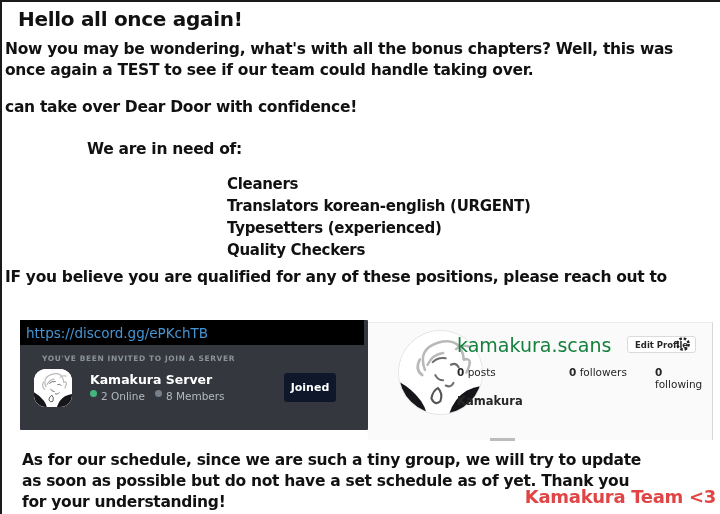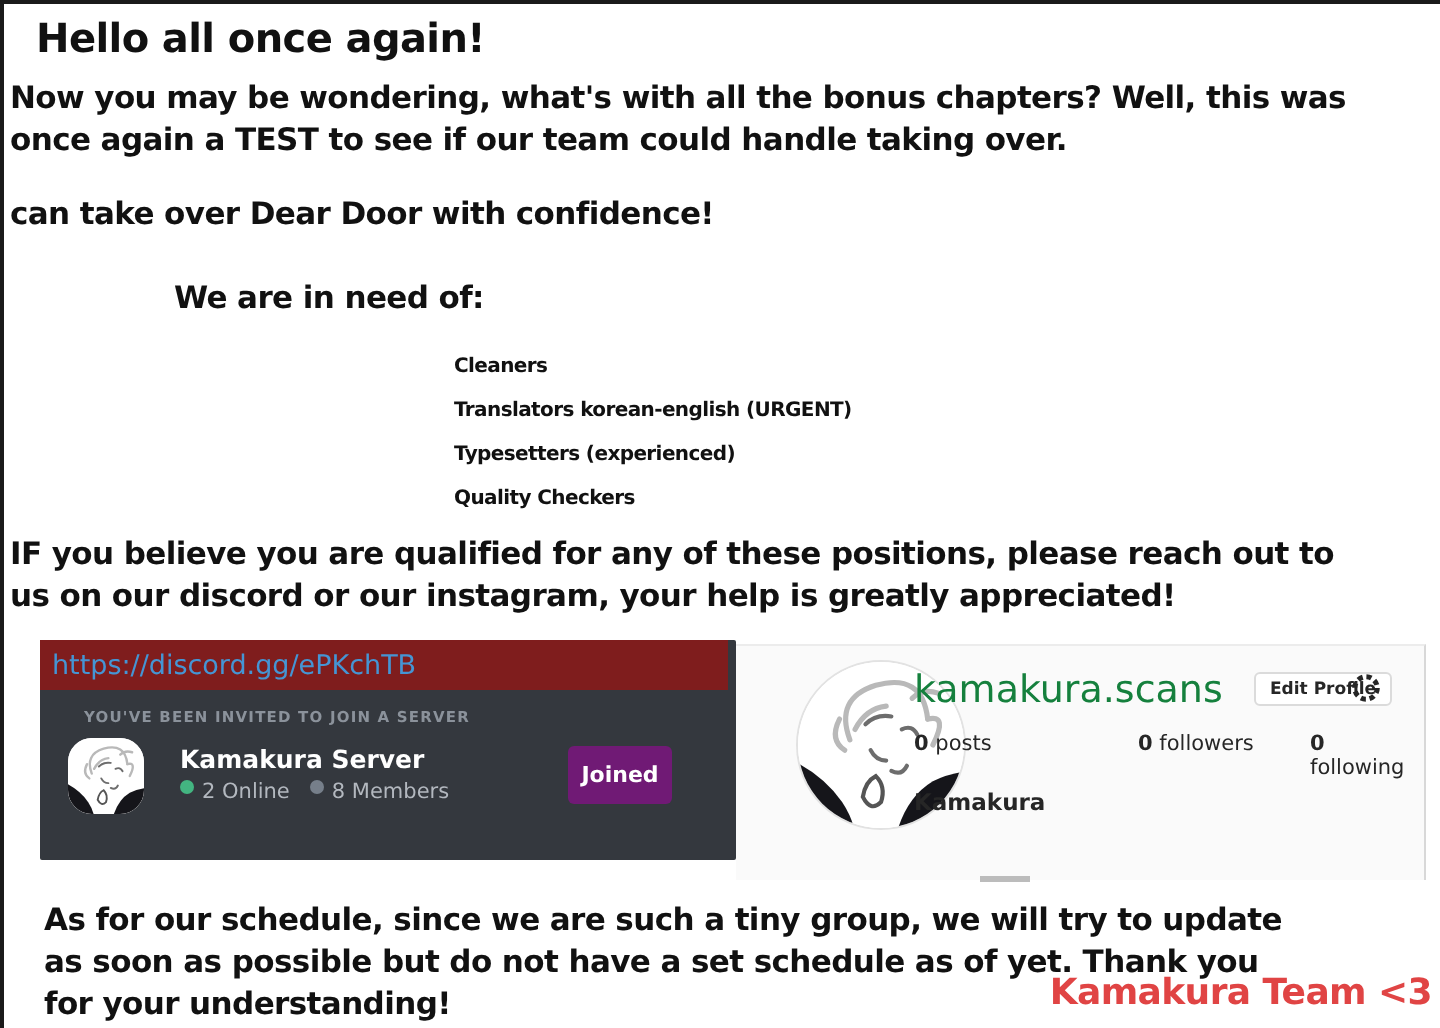--- a/index.html
+++ b/index.html
@@ -10,33 +10,33 @@
     border-top:2px solid #1a1a1a;border-left:2px solid #1a1a1a;
     box-sizing:border-box;
   }
   .abs{position:absolute;}
   .comic{font-weight:bold;letter-spacing:-0.3px;}
   .heading{left:16px;top:5px;font-size:20px;}
   .para{font-size:15.5px;line-height:21px;}
   .p1{left:3px;top:37px;}
   .p2{left:3px;top:95px;}
   .need-intro{left:85px;top:138px;font-size:15.5px;}
-  .positions{left:225px;top:171px;font-size:10px;line-height:22px;}
+  .positions{left:225px;top:171px;font-size:15px;line-height:22px;}
   .p3{left:3px;top:265px;}
   .p4{left:20px;top:438px;margin-top:10px;}
   .signature{right:4px;top:484px;font-size:18px;color:#e04444;margin-left:40px;}
 
   
   .discord{
     left:18px;top:318px;width:348px;height:110px;
     background:#34383e;border-radius:1px;
   }
   .dc-linkbar{
     position:absolute;left:0;top:0;right:4px;height:25px;
-    background:#7f1d1d;display:flex;align-items:center;
+    background:#000000;display:flex;align-items:center;
   }
   .dc-link{
     margin-left:6px;color:#4595d4;font-size:13.5px;text-decoration:none;
     font-weight:normal;letter-spacing:0;
   }
   .dc-invited{
     position:absolute;left:22px;top:34px;font-size:7.5px;font-weight:bold;
     letter-spacing:0.6px;color:#8b929b;
   }
   .dc-avatar{
@@ -48,21 +48,21 @@
   }
   .dc-status{
     position:absolute;left:70px;top:70px;font-size:10.5px;color:#b3b8bf;
     display:flex;gap:4px;
   }
   .dot{width:7px;height:7px;border-radius:50%;display:inline-block;}
   .dot-online{background:#43b581;}
   .dot-members{background:#767f8a;margin-left:6px;}
   .dc-joined{
     position:absolute;left:264px;top:53px;width:52px;height:29px;
-    background:#701a75;color:#fff;border:none;border-radius:3px;
+    background:#0f172a;color:#fff;border:none;border-radius:3px;
     font-size:11px;font-weight:bold;cursor:pointer;
     font-family:"DejaVu Sans","Liberation Sans",sans-serif;
   }
 
   
   .insta{
     left:366px;top:320px;width:344px;height:117px;
     background:#fafafa;border-right:1px solid #d8d8d8;border-top:1px solid #ececec;
   }
   .ig-avatar{
@@ -131,21 +131,20 @@
 
 <div class="abs comic positions">
   <div>Cleaners</div>
   <div>Translators korean-english (URGENT)</div>
   <div>Typesetters (experienced)</div>
   <div>Quality Checkers</div>
 </div>
 
 <div class="abs comic para p3">
   <div>IF you believe you are qualified for any of these positions, please reach out to</div>
-  <div>us on our discord or our instagram, your help is greatly appreciated!</div>
 </div>
 
 <div class="abs discord">
   <div class="dc-linkbar">
     <a class="dc-link" href="#">https://discord.gg/ePKchTB</a>
   </div>
   <div class="dc-invited">YOU'VE BEEN INVITED TO JOIN A SERVER</div>
   <div class="dc-avatar">
     <svg width="38" height="38" viewBox="0 0 64 64">
         <use href="#avatar-art"></use>

